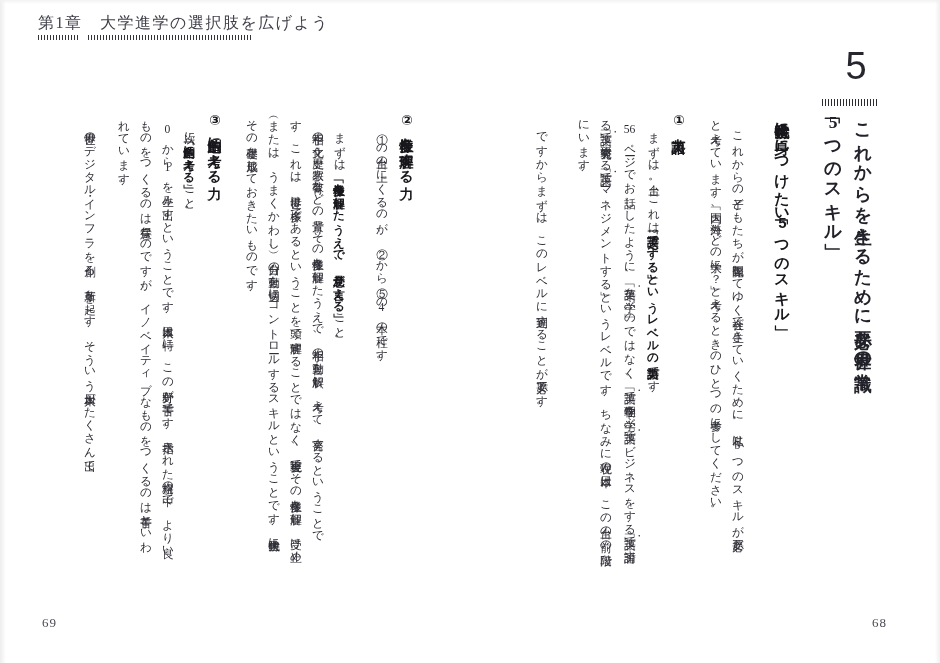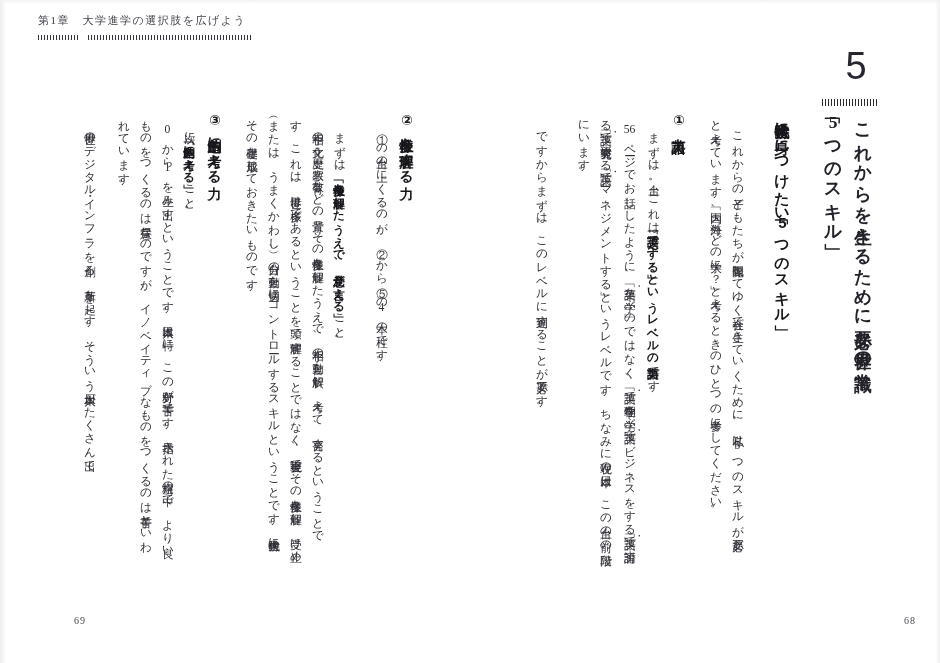--- a/index.html
+++ b/index.html
@@ -14,21 +14,21 @@
   
   .edge-l { position:absolute; left:0; top:0; width:6px; height:663px;
     background:linear-gradient(90deg,#ededed,rgba(255,255,255,0)); }
   .edge-t { position:absolute; left:0; top:0; width:940px; height:4px;
     background:linear-gradient(180deg,#f2f2f2,rgba(255,255,255,0)); }
   .edge-r { position:absolute; right:0; top:0; width:5px; height:663px;
     background:linear-gradient(270deg,#f0f0f0,rgba(255,255,255,0)); }
 
   .chapter-header {
     position:absolute; left:38px; top:13px;
-    font-size:11px; color:#3f3f49; letter-spacing:1.5px;
+    font-size:16px; color:#3f3f49; letter-spacing:1.5px;
     white-space:nowrap;
   }
   .rule {
     position:absolute; top:35px; height:5px;
     background:repeating-linear-gradient(90deg,#34343c 0,#34343c 1px,transparent 1px,transparent 3px);
   }
   .rule.short { left:38px; width:40px; }
   .rule.long  { left:88px; width:163px; }
 
   .section-num {
@@ -77,21 +77,21 @@
     font-weight:700; color:#17171c;
   }
   .dot {
     -webkit-text-emphasis:filled dot #2e2e36;
     text-emphasis:filled dot #2e2e36;
   }
   .tcy { text-combine-upright:all; -webkit-text-combine:horizontal; }
 
   .pn {
     position:absolute; top:615px;
-    font-size:10px; color:#4a4a55; letter-spacing:1px;margin-left:32px;
+    font-size:13px; color:#4a4a55; letter-spacing:1px;
   }
   .pn-left  { left:42px; }
   .pn-right { left:872px;text-align:right; }
 </style>
 </head>
 <body>
 
 <div>
   <div class="edge-l"></div>
   <div class="edge-t"></div>

